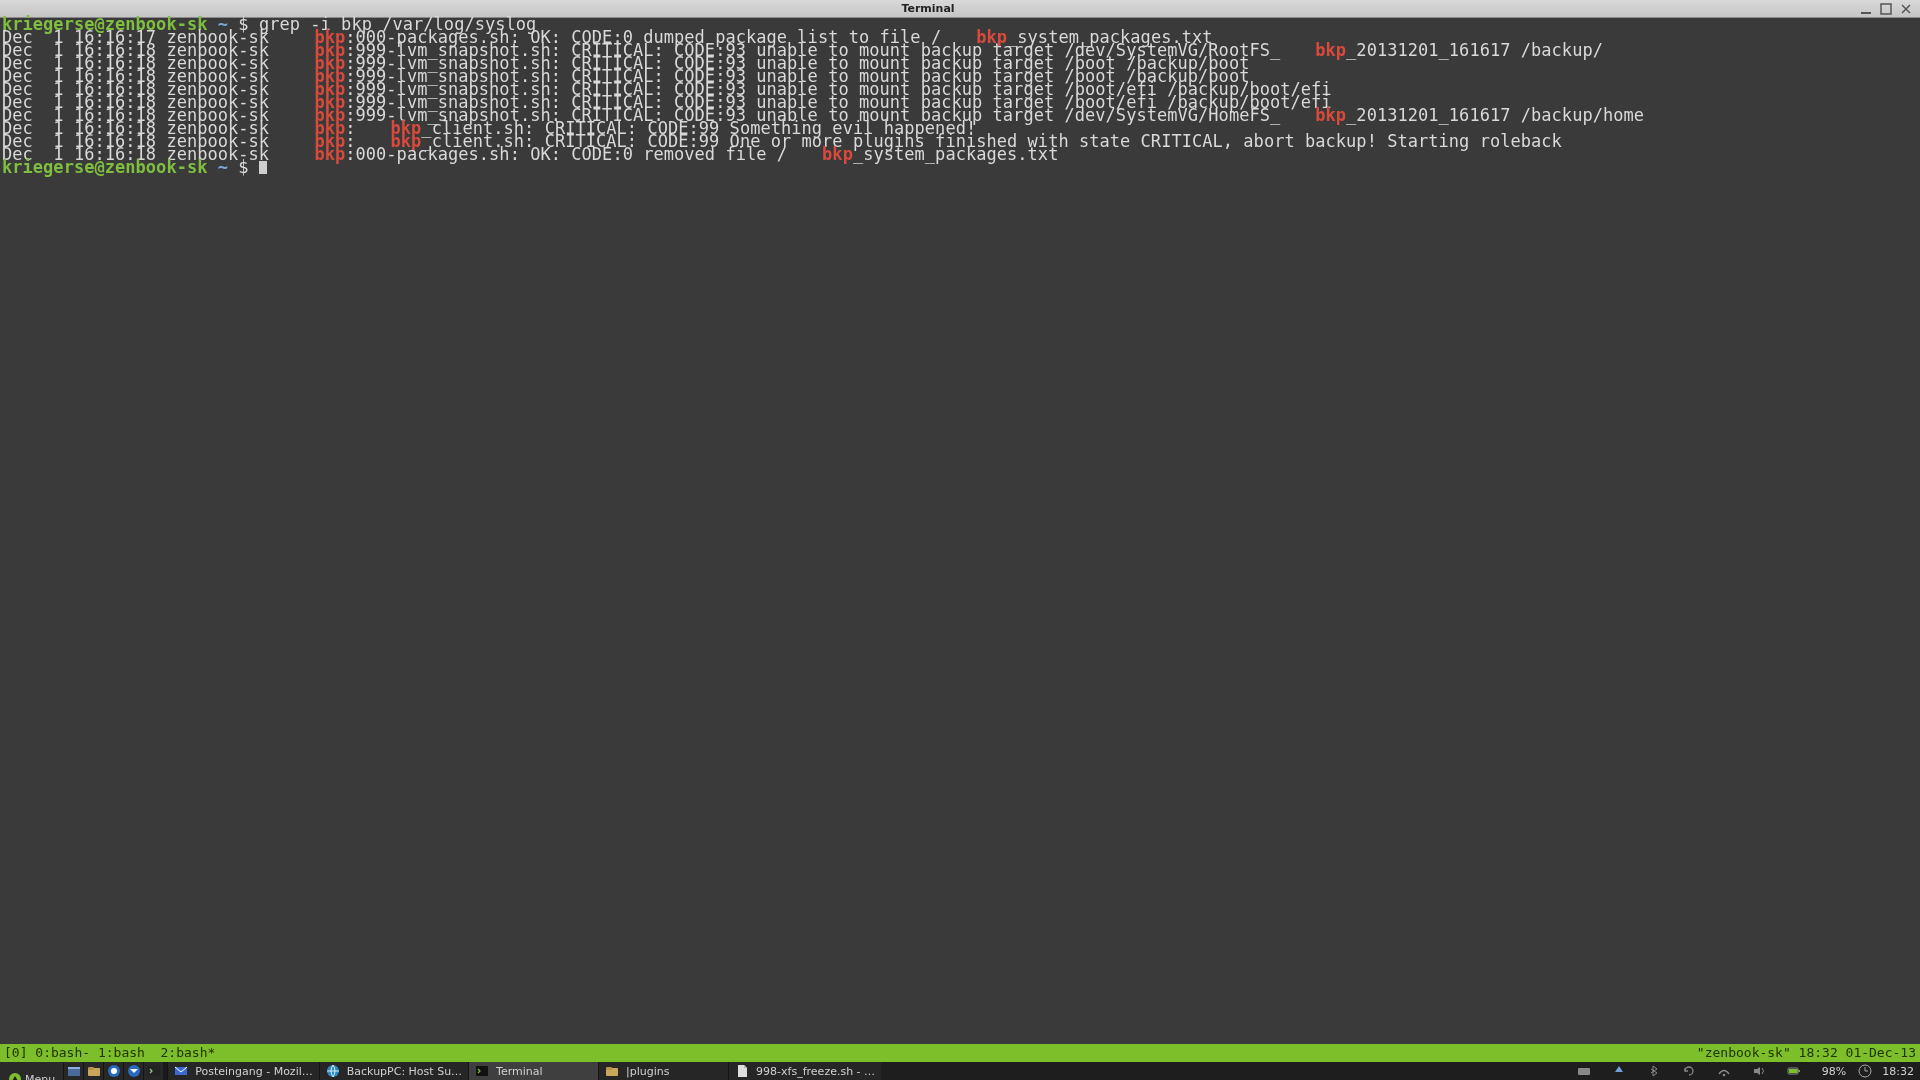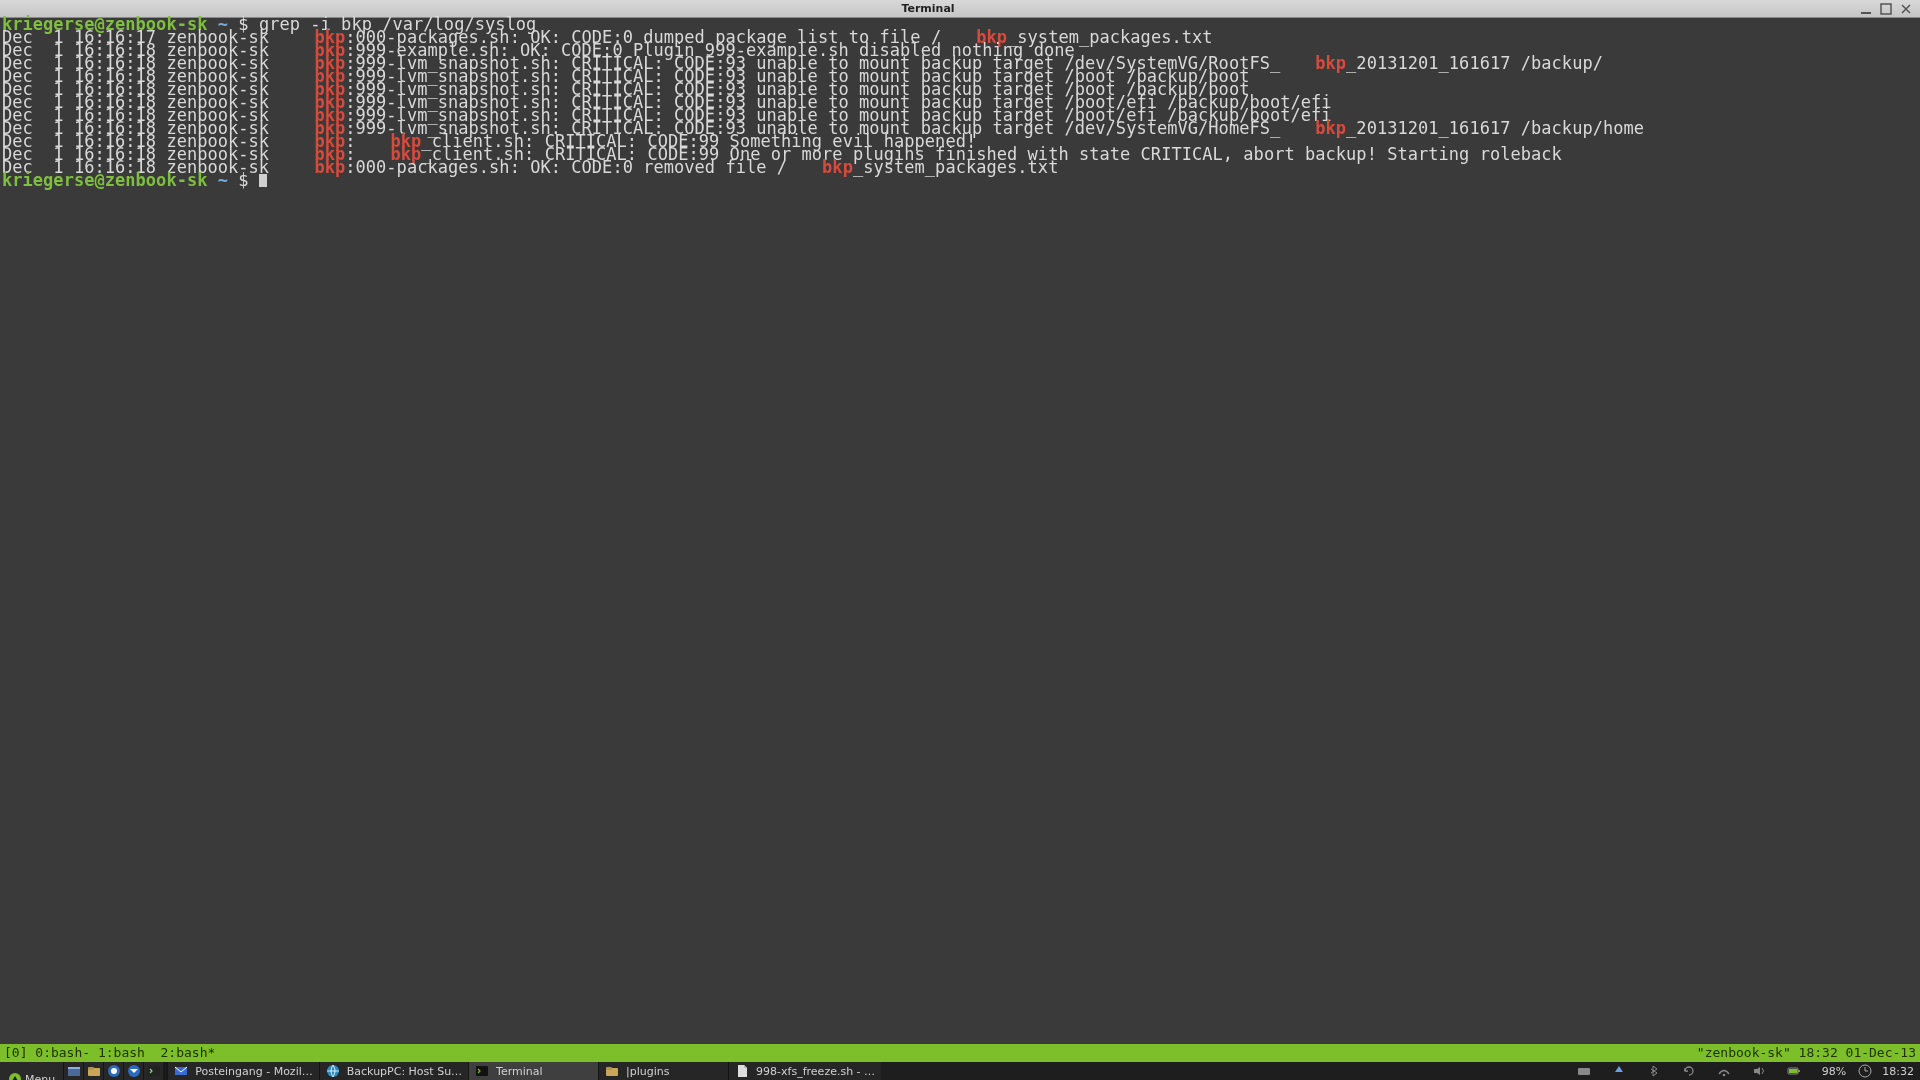--- a/index.html
+++ b/index.html
@@ -112,21 +112,20 @@
     </span>
   </div>
 </div>
 
 <div class="terminal">
 
   <div class="line"><span class="user">kriegerse@zenbook-sk</span> <span class="path">~</span> <span class="dollar">$</span> <span>grep -i bkp /var/log/syslog</span></div>
 
   <div id="loglines">
       <div class="line">Dec  1 16:16:17 zenbook-sk <span class="hl">bkp</span>:000-packages.sh: OK: CODE:0 dumped package list to file /<span class="hl">bkp</span>_system_packages.txt</div>
-      <div class="line">Dec  1 16:16:18 zenbook-sk <span class="hl">bkp</span>:999-example.sh: OK: CODE:0 Plugin 999-example.sh disabled nothing done</div>
       <div class="line">Dec  1 16:16:18 zenbook-sk <span class="hl">bkp</span>:999-lvm_snapshot.sh: CRITICAL: CODE:93 unable to mount backup target /dev/SystemVG/RootFS_<span class="hl">bkp</span>_20131201_161617 /backup/</div>
       <div class="line">Dec  1 16:16:18 zenbook-sk <span class="hl">bkp</span>:999-lvm_snapshot.sh: CRITICAL: CODE:93 unable to mount backup target /boot /backup/boot</div>
       <div class="line">Dec  1 16:16:18 zenbook-sk <span class="hl">bkp</span>:999-lvm_snapshot.sh: CRITICAL: CODE:93 unable to mount backup target /boot /backup/boot</div>
       <div class="line">Dec  1 16:16:18 zenbook-sk <span class="hl">bkp</span>:999-lvm_snapshot.sh: CRITICAL: CODE:93 unable to mount backup target /boot/efi /backup/boot/efi</div>
       <div class="line">Dec  1 16:16:18 zenbook-sk <span class="hl">bkp</span>:999-lvm_snapshot.sh: CRITICAL: CODE:93 unable to mount backup target /boot/efi /backup/boot/efi</div>
       <div class="line">Dec  1 16:16:18 zenbook-sk <span class="hl">bkp</span>:999-lvm_snapshot.sh: CRITICAL: CODE:93 unable to mount backup target /dev/SystemVG/HomeFS_<span class="hl">bkp</span>_20131201_161617 /backup/home</div>
       <div class="line">Dec  1 16:16:18 zenbook-sk <span class="hl">bkp</span>:<span class="hl">bkp</span>_client.sh: CRITICAL: CODE:99 Something evil happened!</div>
       <div class="line">Dec  1 16:16:18 zenbook-sk <span class="hl">bkp</span>:<span class="hl">bkp</span>_client.sh: CRITICAL: CODE:99 One or more plugins finished with state CRITICAL, abort backup! Starting roleback</div>
       <div class="line">Dec  1 16:16:18 zenbook-sk <span class="hl">bkp</span>:000-packages.sh: OK: CODE:0 removed file /<span class="hl">bkp</span>_system_packages.txt</div>
     </div>

